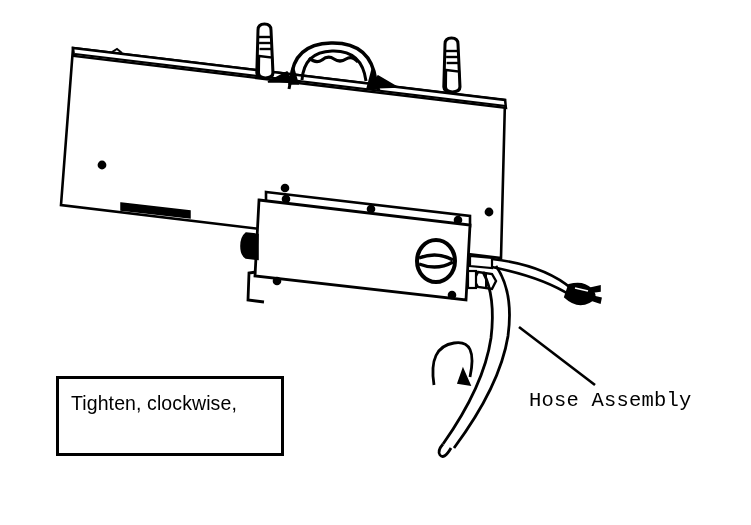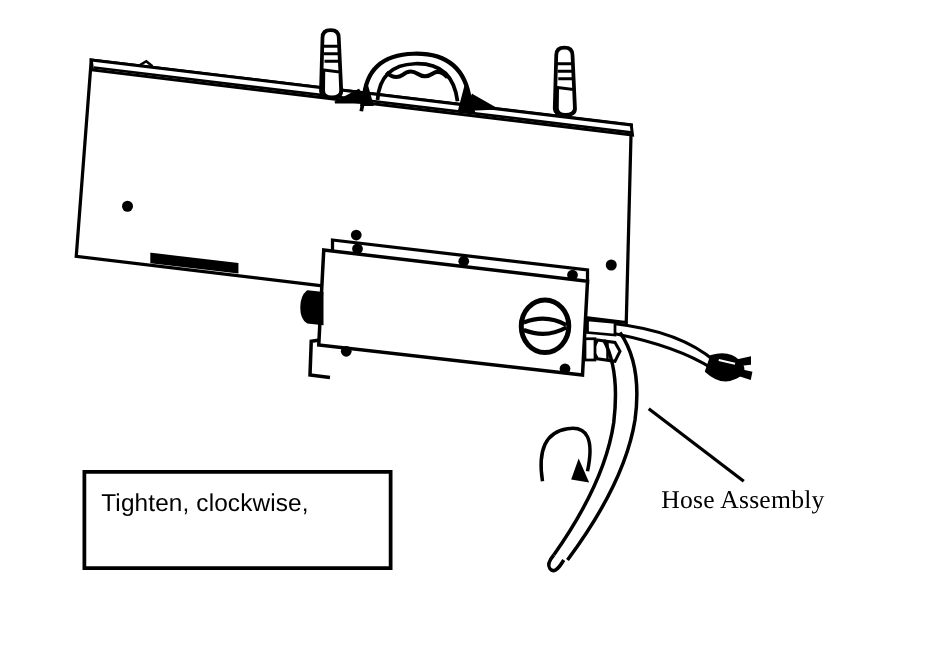--- a/index.html
+++ b/index.html
@@ -21,44 +21,44 @@
   }
   #diagram-svg {
     position: absolute;
     left: 0;
     top: 0;
     width: 751px;
     height: 525px;
   }
   .callout-box {
     position: absolute;
-    left: 66px;
+    left: 56px;
     top: 376px;
-    width: 248px;
+    width: 228px;
     height: 80px;
     border: 3px solid #000000;
     background: #ffffff;
     box-sizing: border-box;
   }
   .callout-text {
     position: absolute;
     left: 12px;
     top: 11px;
     width: 200px;
     font-family: "Liberation Sans", sans-serif;
     font-size: 19.5px;
     line-height: 27px;
     color: #000000;
     letter-spacing: 0.1px;
   }
   .hose-label {
     position: absolute;
     left: 529px;
     top: 389px;
-    font-family: Liberation Serif, serif;
+    font-family: Liberation Mono, monospace;
     font-size: 20.5px;
     color: #000000;
     white-space: nowrap;
     letter-spacing: 0.2px;
     text-align: center;
   }
 </style>
 </head>
 <body>
 

